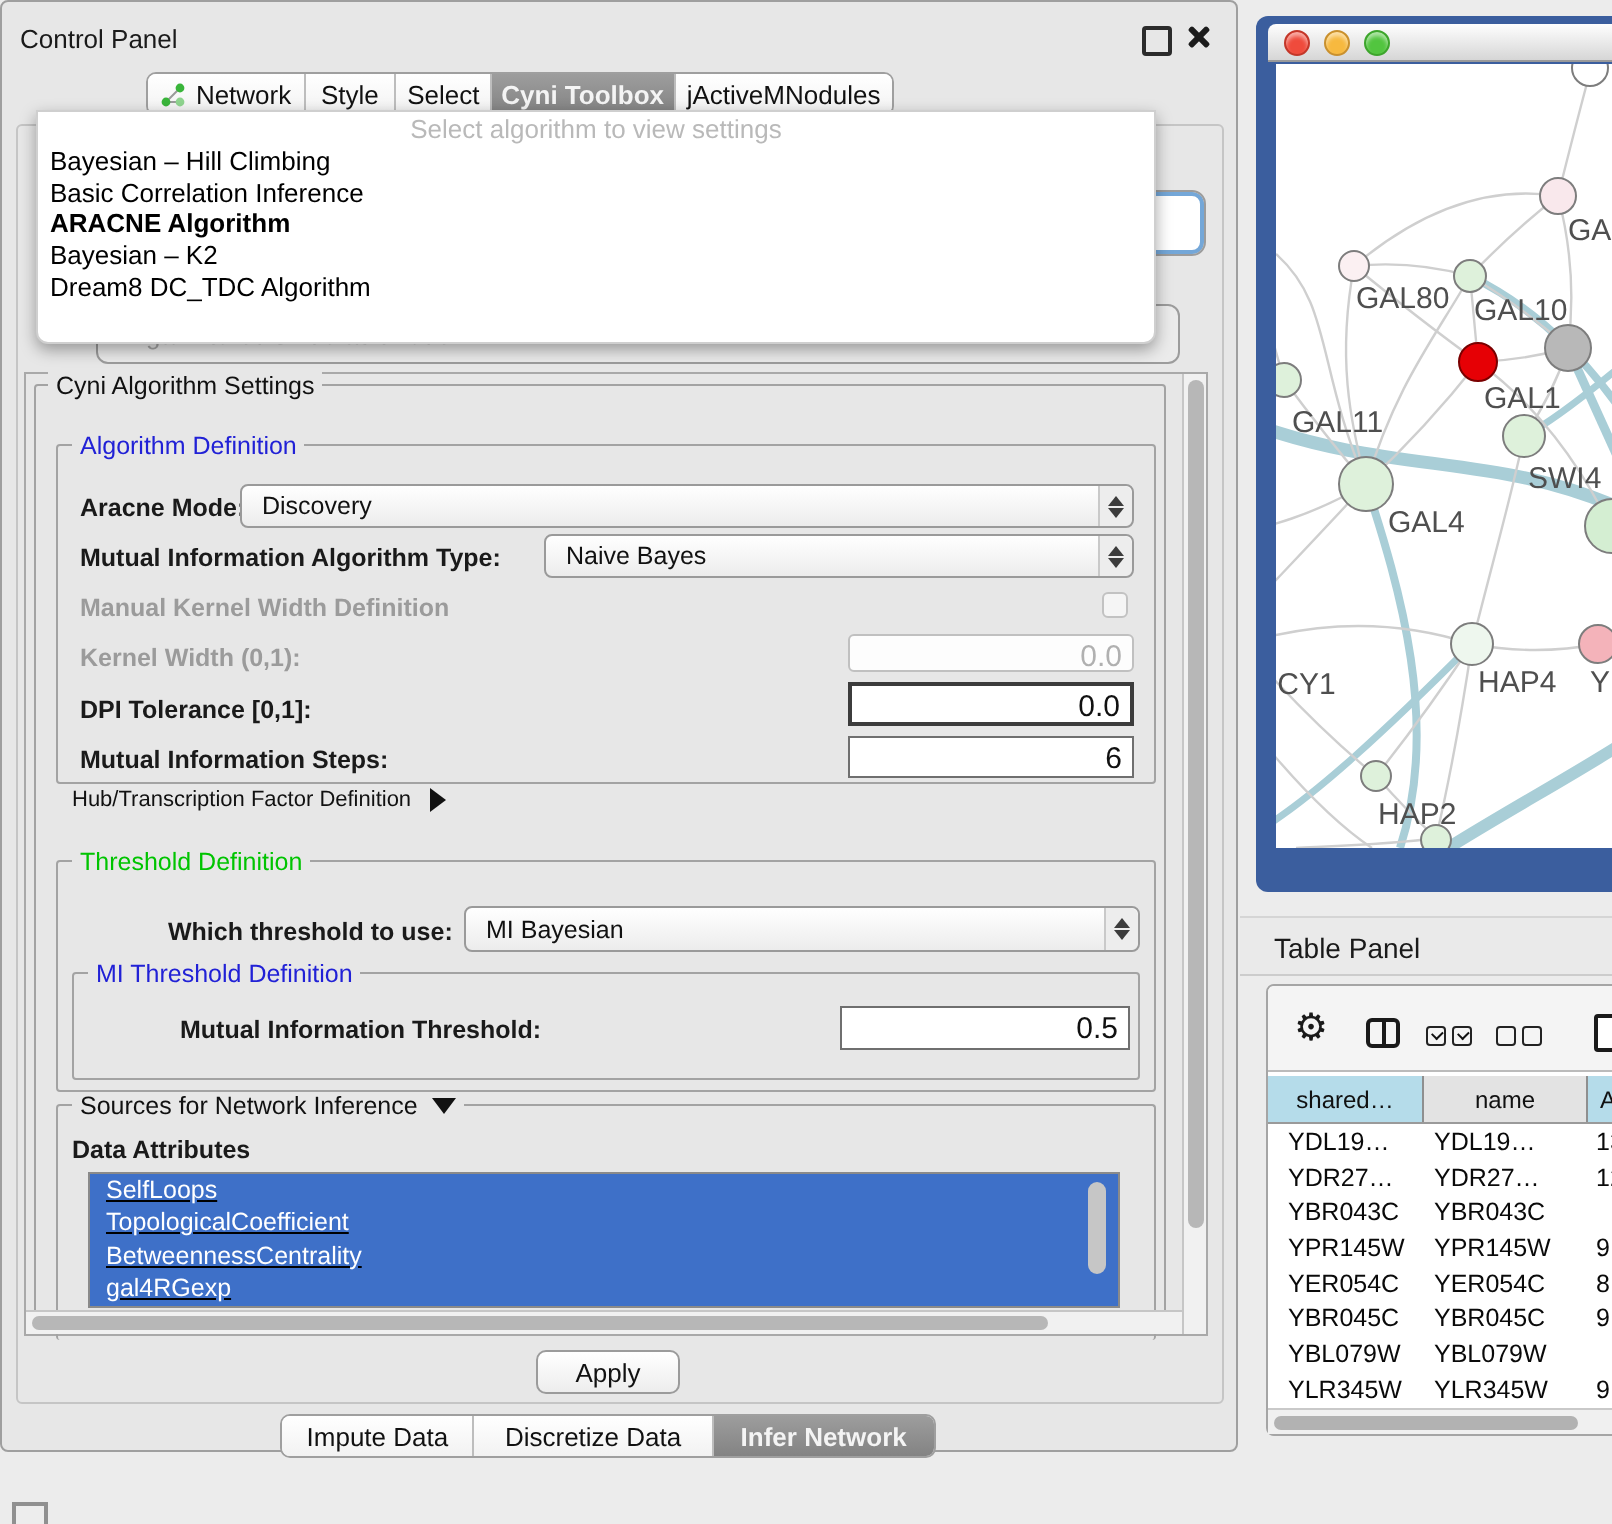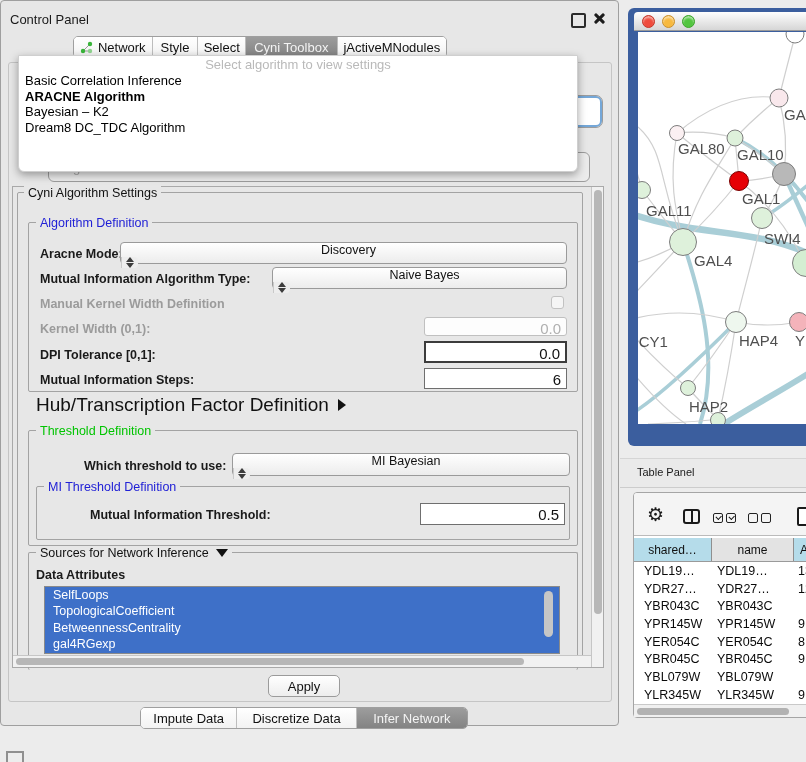--- a/index.html
+++ b/index.html
@@ -17,21 +17,21 @@
   .close-btn::before,.close-btn::after{content:"";position:absolute;left:5.5px;top:0;width:3px;height:13px;
       background:#1c1c1c;border-radius:1px;}
   .close-btn::before{transform:rotate(45deg);} .close-btn::after{transform:rotate(-45deg);}
 
   
   .tabbar{display:flex;border:1px solid #9f9f9f;border-radius:5px;overflow:hidden;height:22px;
           background:#fdfdfd;box-sizing:border-box;}
   .tab{display:flex;align-items:center;justify-content:center;gap:5px;font-size:13px;color:#111;
        background:linear-gradient(#ffffff,#f2f2f2);border-right:1px solid #bdbdbd;box-sizing:border-box;}
   .tab:last-child{border-right:none;}
-  .tab.sel{background:linear-gradient(#9d9d9d,#838383);color:#f4f4f4;}
+  .tab.sel{background:linear-gradient(#9d9d9d,#838383);color:#f4f4f4;font-weight:bold;}
   .top-tabs{left:73px;top:36px;width:374px;}
   .bottom-tabs{left:140px;top:707px;width:328px;}
 
   
   .content-panel{left:8px;top:62px;width:604px;height:640px;border:1px solid #c5c5c5;
                  border-radius:3px;box-sizing:border-box;}
   .scrollpane{left:12px;top:186px;width:592px;height:482px;border:1px solid #a9a9a9;
               box-sizing:border-box;overflow:hidden;background:#e7e7e7;z-index:3;}
   .vscroll{left:591px;top:187px;width:12px;height:480px;background:#f1f1f1;border-left:1px solid #c6c6c6;
            box-sizing:border-box;z-index:4;}
@@ -42,21 +42,21 @@
 
   
   .group{border:1px solid #a3a3a3;border-radius:2px;box-sizing:border-box;}
   .gtitle{position:absolute;font-size:12.5px;background:#e7e7e7;padding:0 4px;white-space:nowrap;}
   .lbl{font-size:12.5px;font-weight:bold;color:#1a1a1a;white-space:nowrap;}
   .lbl.dis{color:#9b9b9b;}
   .field{background:#fff;font-size:15px;color:#111;text-align:right;box-sizing:border-box;
          padding:2px 5px 0 0;}
   .field.dis{border:1px solid #c0c0c0;border-radius:3px;color:#b0b0b0;background:#fdfdfd;}
   .combo{background:linear-gradient(#ffffff,#ececec);border:1px solid #9a9a9a;border-radius:4px;
-         box-sizing:border-box;display:flex;align-items:center;flex-direction:column;}
+         box-sizing:border-box;display:flex;align-items:center;}
   .combo .val{font-size:12.5px;color:#111;padding-left:10px;flex:1;}
   .stepper{width:16px;display:flex;flex-direction:column;align-items:center;justify-content:center;
            gap:1px;border-left:1px solid #c9c9c9;align-self:stretch;background:#ededed;border-radius:0 4px 4px 0;}
   .tri-up{width:0;height:0;border-left:4px solid transparent;border-right:4px solid transparent;
           border-bottom:5px solid #3c3c3c;}
   .tri-dn{width:0;height:0;border-left:4px solid transparent;border-right:4px solid transparent;
           border-top:5px solid #3c3c3c;}
   .tri-right{width:0;height:0;border-left:8px solid #111;border-top:6px solid transparent;border-bottom:6px solid transparent;}
   .tri-down-b{width:0;height:0;border-top:8px solid #111;border-left:6px solid transparent;border-right:6px solid transparent;}
   .checkbox{width:13px;height:13px;border:1px solid #c2c2c2;border-radius:3px;background:#f5f5f5;box-sizing:border-box;}
@@ -70,21 +70,21 @@
 
   
   .frag-combo1{left:556px;top:96px;width:46px;height:31px;border:2px solid #74a7d8;outline:1px solid #9c9c9c;
                border-radius:6px;background:#fff;box-sizing:border-box;z-index:2;}
   .frag-combo2{left:48px;top:152px;width:542px;height:30px;border:1px solid #9c9c9c;border-radius:6px;
                background:#ebebeb;box-sizing:border-box;z-index:2;font-size:13px;color:#a8a8a8;
                line-height:30px;padding-left:24px;overflow:hidden;}
 
   
   .attr-list{left:44px;top:586px;width:516px;height:68px;border:1px solid #8a8a8a;background:#fff;
-             box-sizing:border-box;overflow:hidden;z-index:3;}
+             box-sizing:border-box;overflow:hidden;z-index:3;text-decoration:underline;}
   .attr-item{height:16.4px;line-height:16.4px;font-size:12.5px;color:#fff;padding-left:8px;}
   .list-thumb{position:absolute;right:6px;top:4px;width:9px;height:46px;background:#c6c6c6;border-radius:5px;}
 
   .apply-btn{left:268px;top:675px;width:72px;height:22px;background:linear-gradient(#ffffff,#ededed);
              border:1px solid #9b9b9b;border-radius:5px;font-size:13px;color:#111;display:flex;
              align-items:center;justify-content:center;box-sizing:border-box;}
 
   
   .net-frame{left:628px;top:8px;width:186px;height:438px;background:#3b5e9e;border-radius:6px;}
   .net-titlebar{left:634px;top:12px;width:180px;height:19px;background:linear-gradient(#fefefe,#d6d6d6);
@@ -92,21 +92,21 @@
   .light{width:13px;height:13px;border-radius:50%;box-sizing:border-box;top:14.5px;
          box-shadow:inset 0 2px 2px rgba(255,255,255,.55);}
   .light.red{left:642px;background:#ef4b3c;border:1px solid #c33729;}
   .light.yellow{left:662px;background:#f7b93f;border:1px solid #c9902e;}
   .light.green{left:682px;background:#52c53f;border:1px solid #3da52c;}
   .net-canvas{left:638px;top:32px;width:176px;height:392px;background:#fff;overflow:hidden;}
 
   
   .tp-strip{left:620px;top:458px;width:186px;height:30px;background:#eaeaea;border-top:1px solid #d5d5d5;
             border-bottom:1px solid #cccccc;box-sizing:border-box;}
-  .tp-title{left:637px;top:466px;font-size:11px;color:#1a1a1a;}
+  .tp-title{left:637px;top:466px;font-size:14px;color:#1a1a1a;}
   .tp-window{left:633px;top:492px;width:181px;height:226px;background:#fff;border:1px solid #a5a5a5;
              border-radius:4px;box-sizing:border-box;}
   .tp-toolbar{left:634px;top:493px;width:179px;height:43px;background:#f4f4f4;border-bottom:1px solid #bbbbbb;
               border-radius:3px 3px 0 0;box-sizing:border-box;}
   .gear{left:647px;top:505px;font-size:19px;color:#1a1a1a;font-family:"DejaVu Sans",sans-serif;line-height:19px;}
   .split-icon{left:683px;top:509px;width:17px;height:15px;border:2px solid #1a1a1a;border-radius:3px;box-sizing:border-box;}
   .split-icon::after{content:"";position:absolute;left:5.5px;top:0;width:2px;height:11px;background:#1a1a1a;}
   .mini-box{width:10px;height:10px;border:1.5px solid #222;border-radius:2px;box-sizing:border-box;position:absolute;top:0;}
   .mini-check::after{content:"";position:absolute;left:2px;top:1px;width:4px;height:2.5px;
       border-left:1.5px solid #111;border-bottom:1.5px solid #111;transform:rotate(-45deg);}
@@ -165,20 +165,21 @@
 
   <div class="abs content-panel"></div>
 
   <div class="abs frag-combo1"></div>
   <div class="abs frag-combo2">
     <span>gal-filtered sif default node</span>
   </div>
 
   <div class="abs popup">
     <div class="hint">Select algorithm to view settings</div>
+    <div class="dd-item">Bayesian – Hill Climbing</div>
     <div class="dd-item">Basic Correlation Inference</div>
     <div class="dd-item sel">ARACNE Algorithm</div>
     <div class="dd-item">Bayesian – K2</div>
     <div class="dd-item">Dream8 DC_TDC Algorithm</div>
   </div>
 
   <div class="abs scrollpane"></div>
 
   <div class="abs group" style="left:17px;top:192px;width:566px;height:470px;z-index:3;"></div>
   <div class="abs gtitle" style="left:24px;top:186px;color:#111;z-index:3;">Cyni Algorithm Settings</div>
@@ -210,21 +211,21 @@
   <div class="abs lbl dis" style="left:40px;top:322px;z-index:3;">Kernel Width (0,1):</div>
   <div class="abs field dis" style="left:424px;top:317px;width:143px;height:19px;z-index:3;">0.0</div>
 
   <div class="abs lbl" style="left:40px;top:348px;z-index:3;">DPI Tolerance [0,1]:</div>
   <div class="abs field" style="left:424px;top:341px;width:143px;height:22px;border:2px solid #3c3c3c;z-index:3;">0.0</div>
 
   <div class="abs lbl" style="left:40px;top:373px;z-index:3;">Mutual Information Steps:</div>
   <div class="abs field" style="left:424px;top:368px;width:143px;height:21px;border:1px solid #6f6f6f;z-index:3;">6</div>
 
   <div class="abs" style="left:36px;top:394px;display:flex;align-items:center;gap:9px;z-index:3;">
-    <span style="font-size:19px;color:#111;">Hub/Transcription Factor Definition</span>
+    <span style="font-size:11px;color:#111;">Hub/Transcription Factor Definition</span>
     <span class="tri-right"></span>
   </div>
 
   <div class="abs group" style="left:28px;top:430px;width:550px;height:116px;z-index:3;"></div>
   <div class="abs gtitle" style="left:36px;top:424px;color:#00c400;z-index:3;">Threshold Definition</div>
 
   <div class="abs lbl" style="left:84px;top:459px;z-index:3;">Which threshold to use:</div>
   <div class="abs combo" style="left:232px;top:453px;width:338px;height:23px;z-index:3;">
     <span class="val">MI Bayesian</span>
     <span class="stepper">

